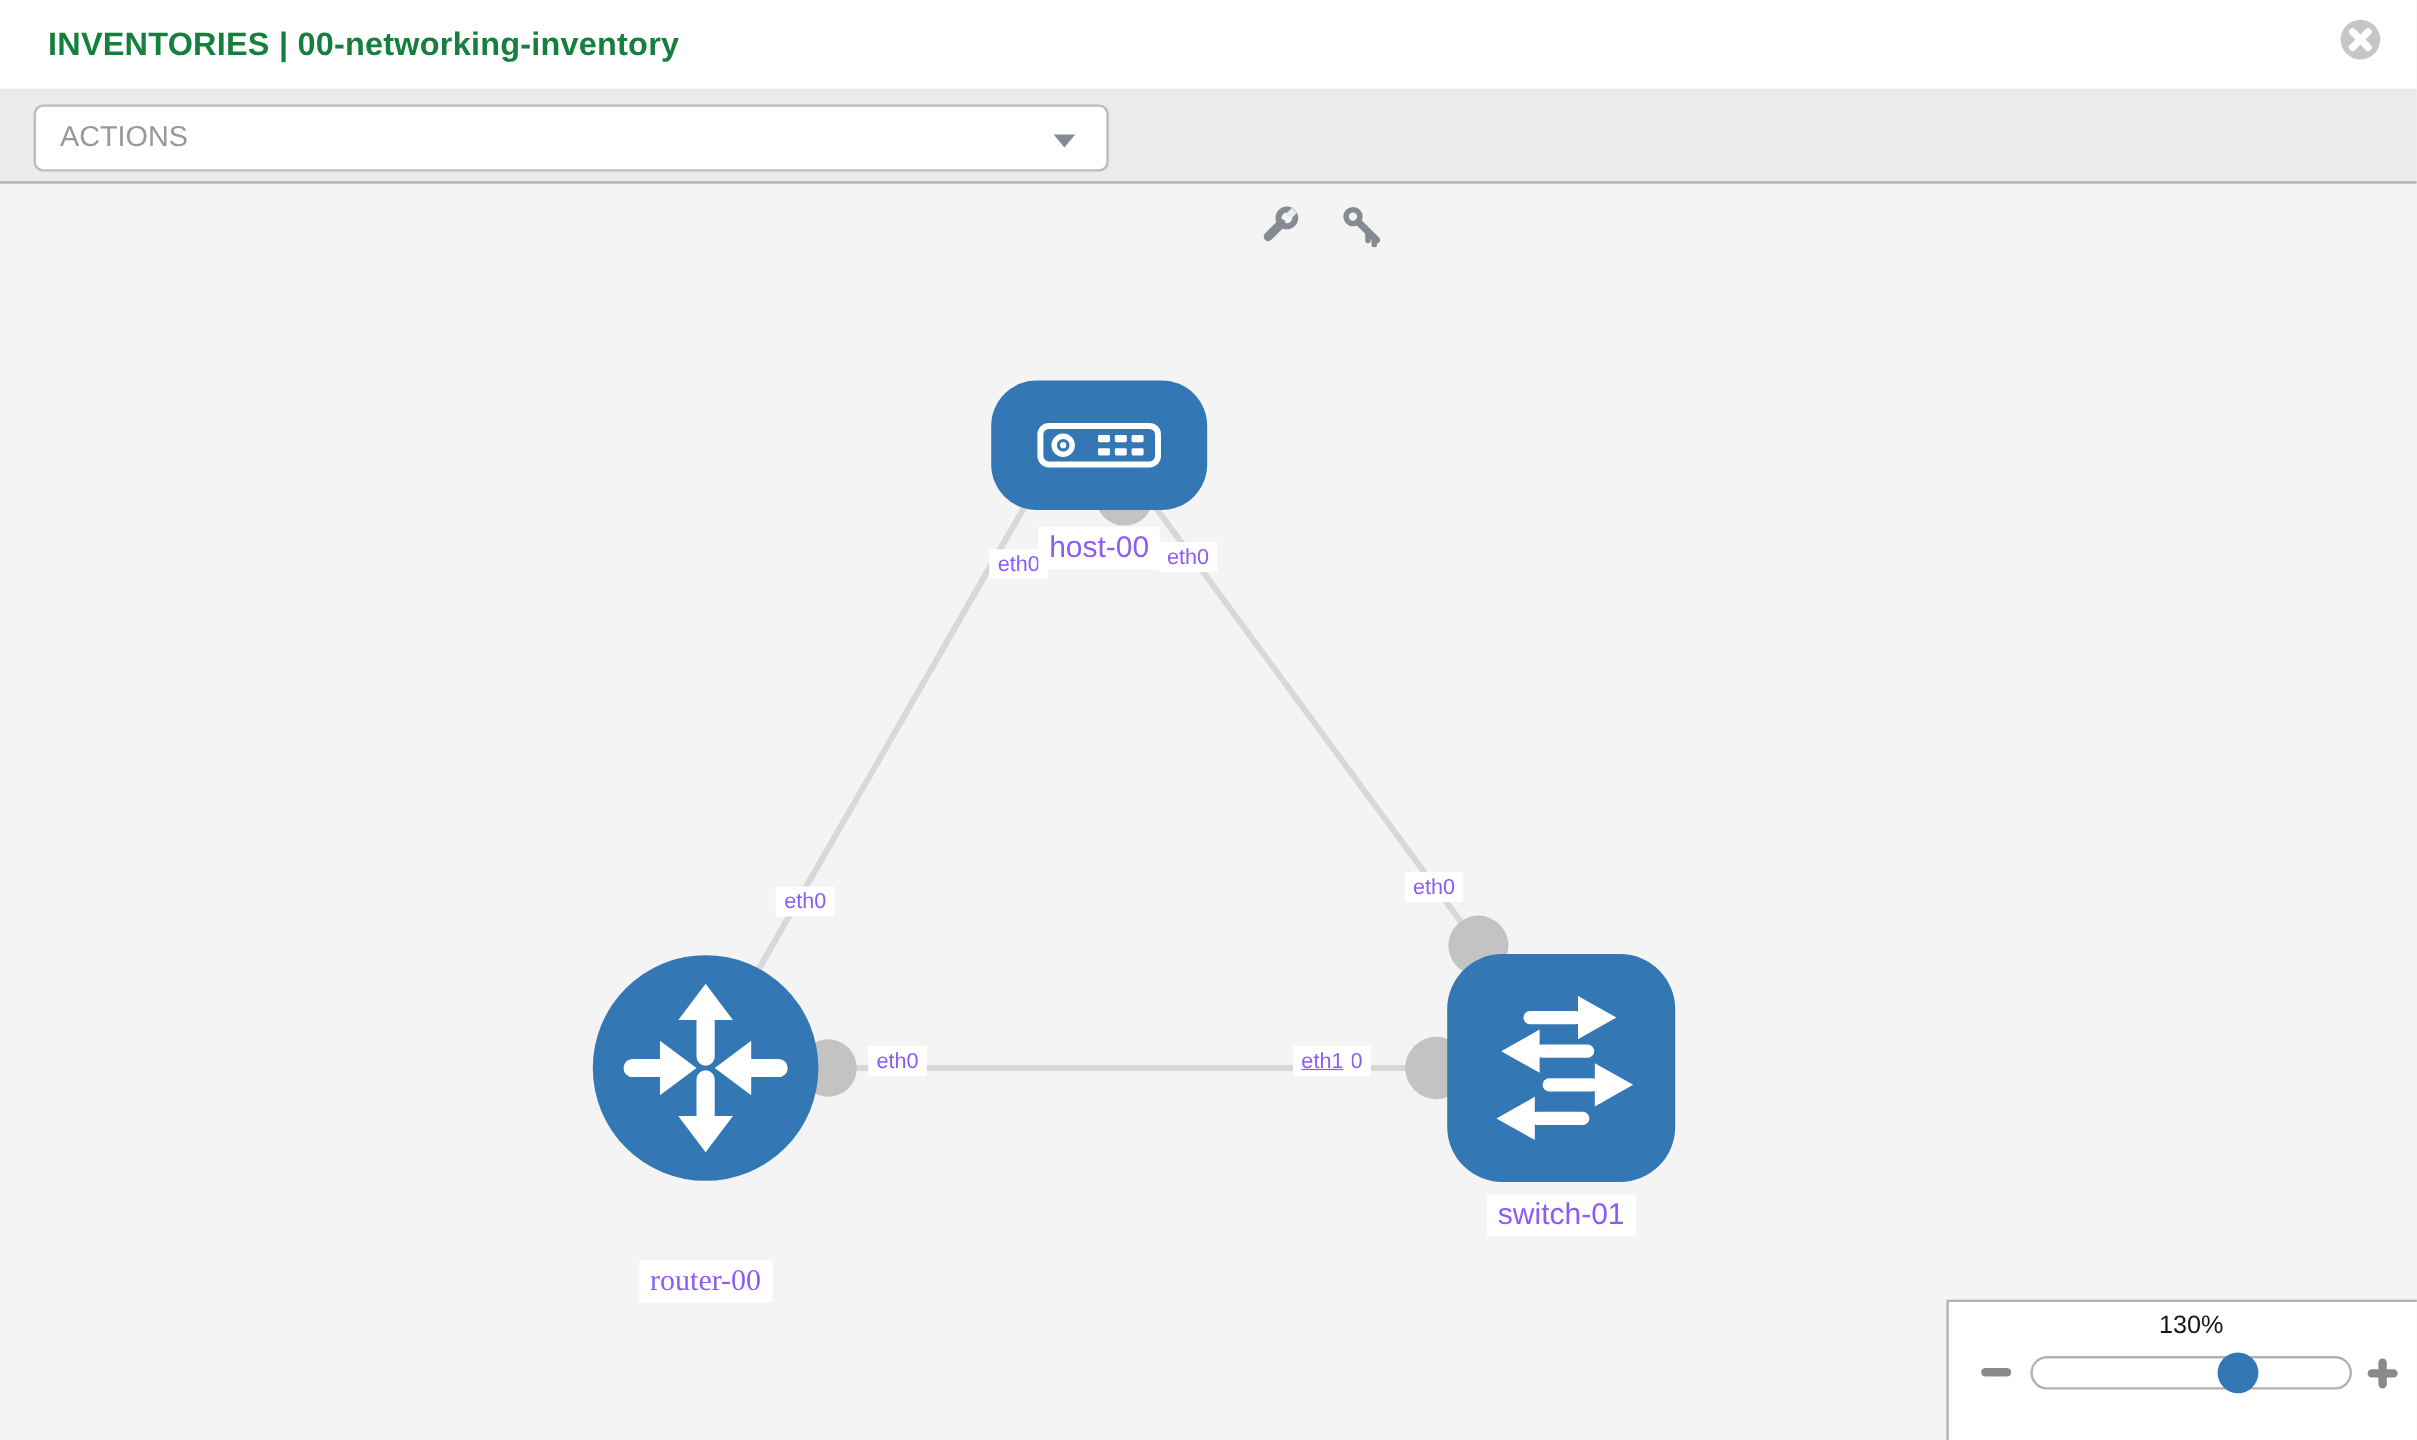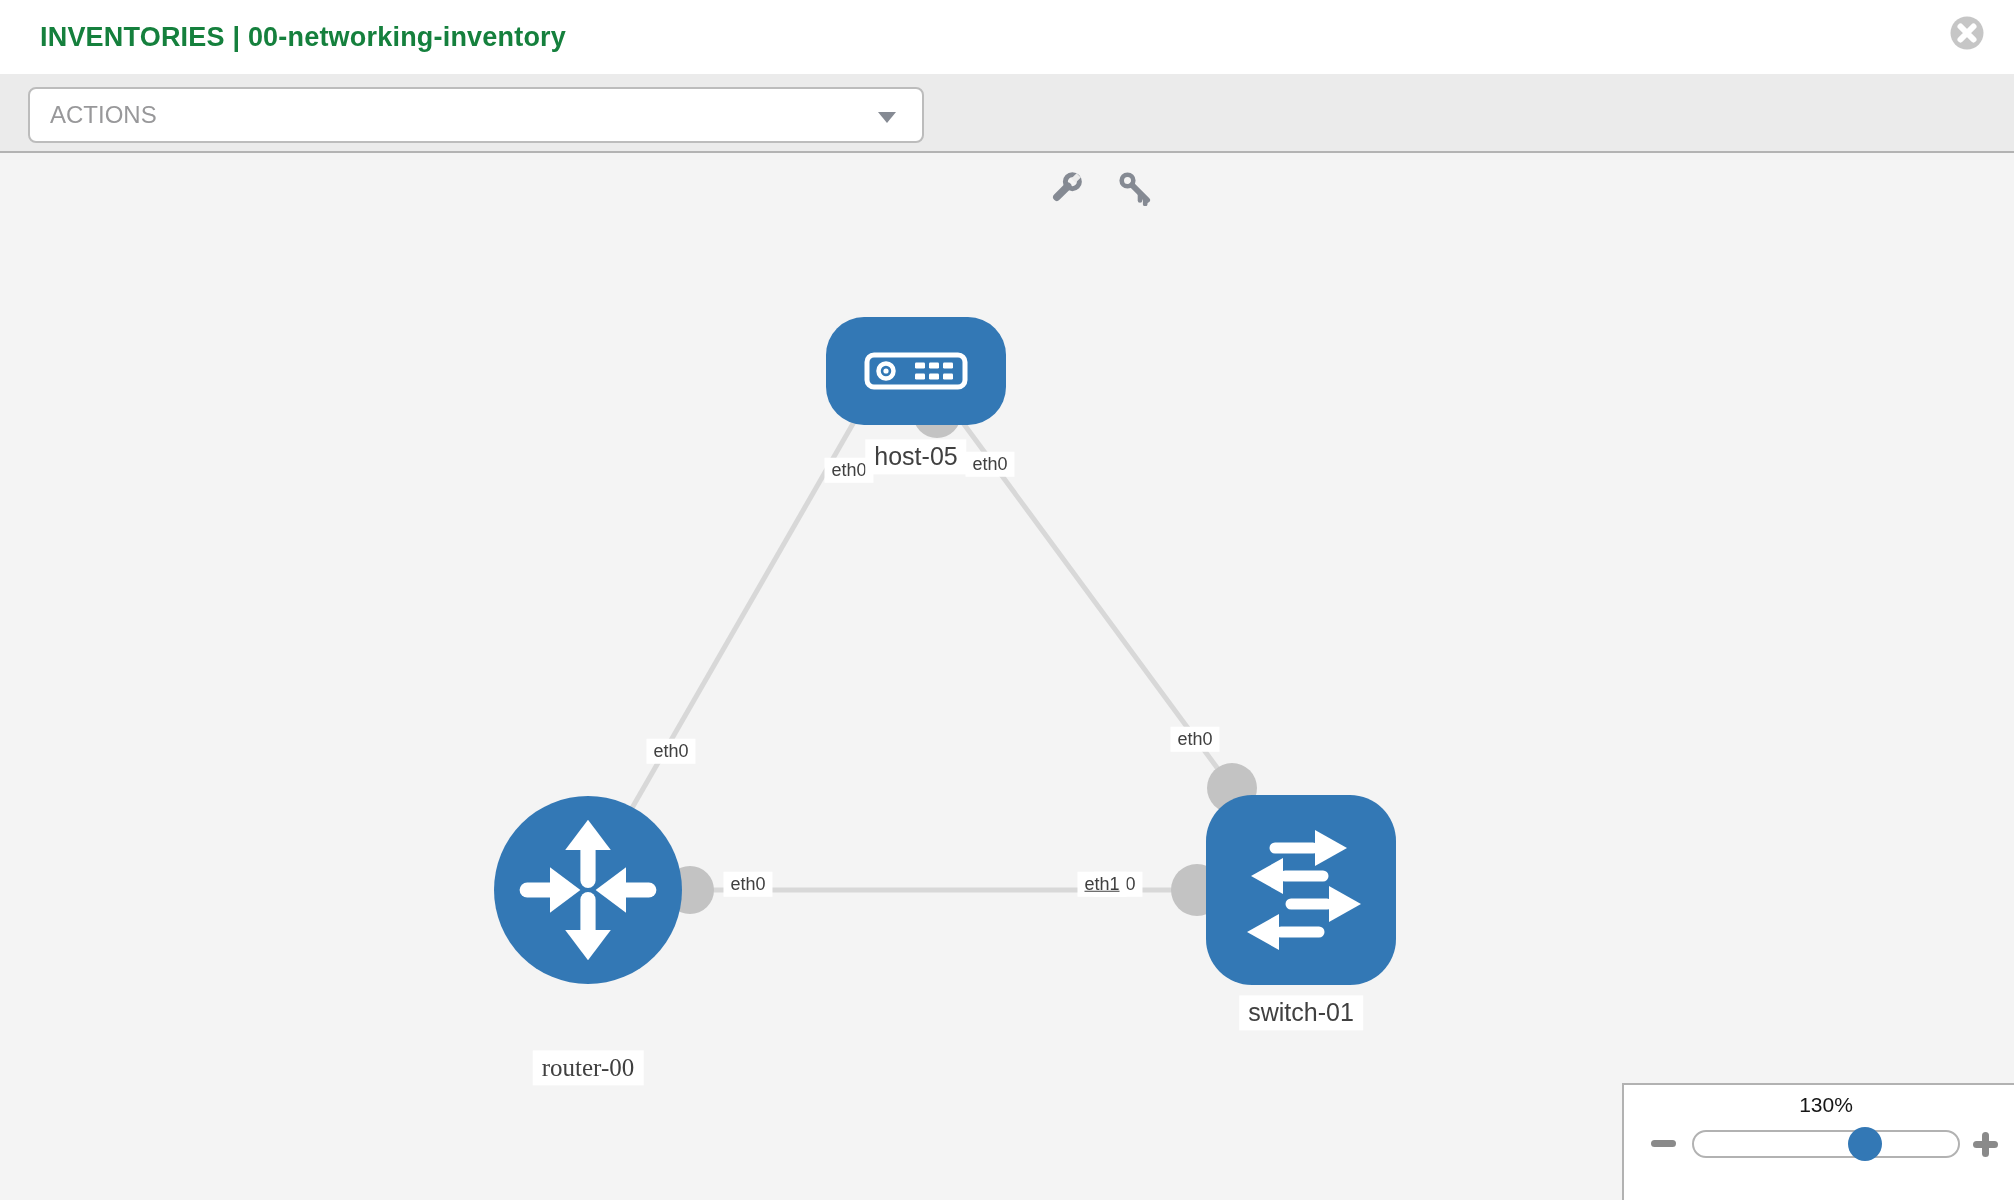--- a/index.html
+++ b/index.html
@@ -18,21 +18,21 @@
   .combo input::placeholder{color:#98989a;opacity:1;}
   .combo .chevron{position:absolute;right:26px;top:23px;width:0;height:0;border-left:9px solid transparent;border-right:9px solid transparent;border-top:11px solid #858a93;}
   .combo-actions{left:28px;width:896px;}
   .combo-search{left:1183px;width:791px;}
   .tool-icon-btn{position:absolute;top:96px;width:36px;height:36px;border:none;background:transparent;padding:0;cursor:pointer;}
   .btn-wrench{left:1048px;}
   .btn-key{left:1117px;}
   
   .topology-svg{position:absolute;left:0;top:153px;z-index:1;}
   
-  .chip{position:absolute;transform:translate(-50%,-50%);background:#ffffff;color:#404040;white-space:nowrap;z-index:5;line-height:1.25;}
+  .chip{position:absolute;transform:translate(-50%,-50%);background:#ffffff;color:#8b5cf6;white-space:nowrap;z-index:5;line-height:1.25;}
   .node-label{font-size:25px;padding:2px 9px;}
   .if-label{font-size:18px;padding:1px 7px;}
   #lbl-host{left:916px;top:457px;}
   #lbl-router{left:588px;top:1068px;font-family:Liberation Serif, serif;}
   #lbl-switch{left:1301px;top:1013px;}
   #if-host-left{left:849px;top:470px;}
   #if-host-right{left:990px;top:464px;}
   #if-router-top{left:671px;top:751px;}
   #if-switch-top{left:1195px;top:739px;}
   #if-router-right{left:748px;top:884px;}
@@ -151,21 +151,21 @@
         <path d="M46,-42 L14,-60 L14,-24 Z"></path>
         <path d="M-50,-14 L-18,-32 L-18,4 Z"></path>
         <path d="M60,14 L28,-4 L28,32 Z"></path>
         <path d="M-54,42 L-22,24 L-22,60 Z"></path>
       </g>
     </svg>
   </g>
 </svg>
 
 <div class="chip if-label" id="if-host-left">eth0</div>
-<div class="chip node-label" id="lbl-host">host-05</div>
+<div class="chip node-label" id="lbl-host">host-00</div>
 <div class="chip if-label" id="if-host-right">eth0</div>
 <div class="chip if-label" id="if-router-top">eth0</div>
 <div class="chip if-label" id="if-switch-top">eth0</div>
 <div class="chip if-label" id="if-router-right">eth0</div>
 <div class="chip if-label" id="if-switch-left-behind">eth0</div>
 <div class="chip if-label" id="if-switch-left">eth1</div>
 <div class="chip node-label" id="lbl-router">router-00</div>
 <div class="chip node-label" id="lbl-switch">switch-01</div>
 
 <div class="zoom-panel">

